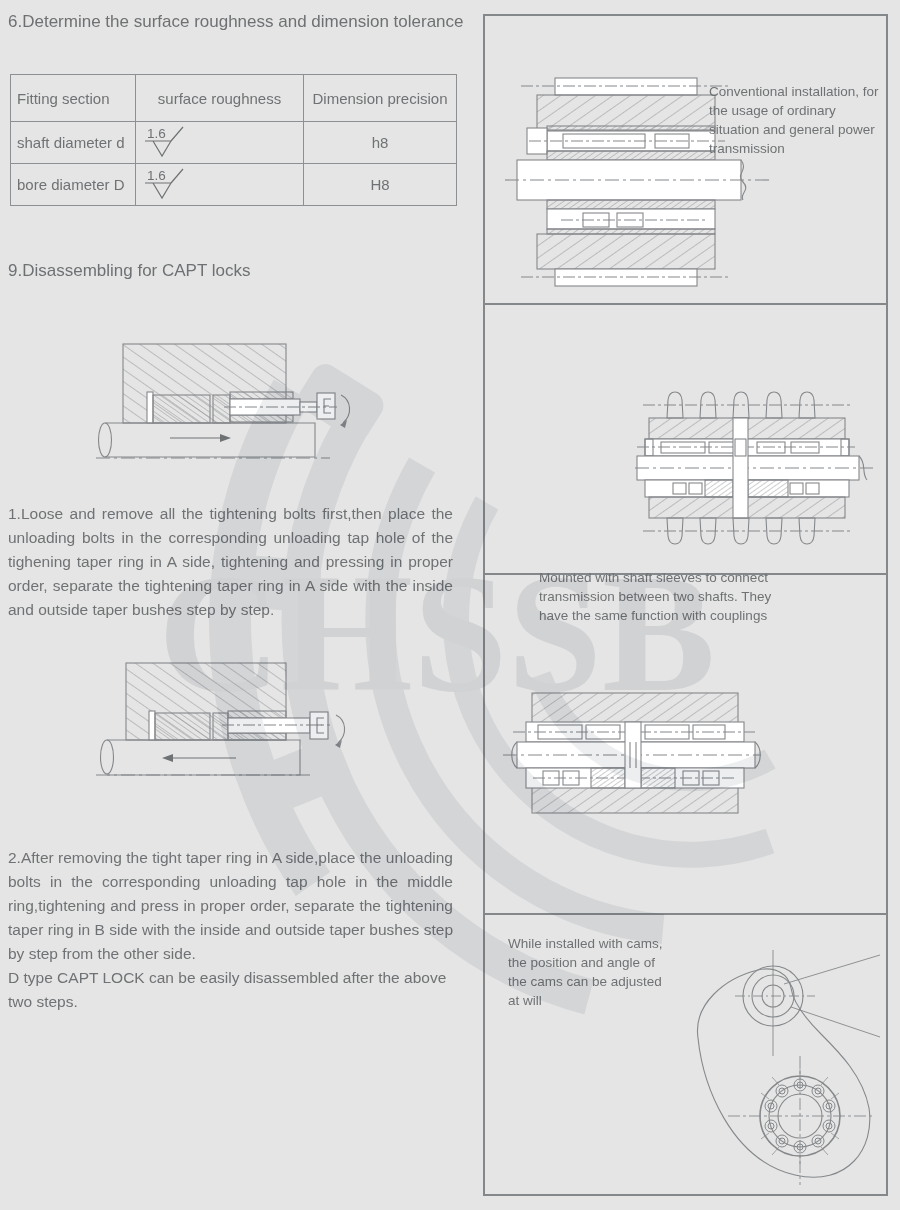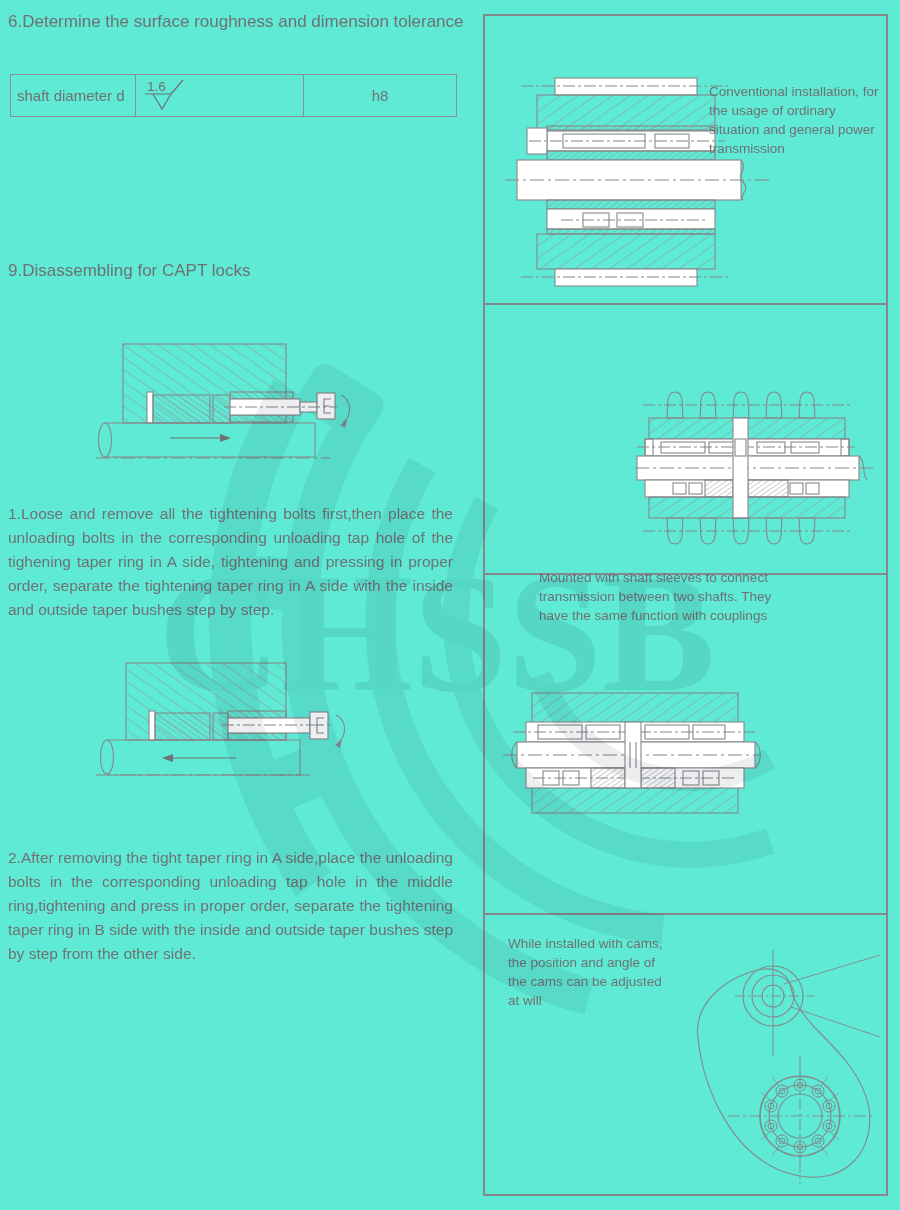--- a/index.html
+++ b/index.html
@@ -1,16 +1,16 @@
 <!DOCTYPE html>
 <html><head>
 <meta charset="utf-8">
 <style>
   html,body{margin:0;padding:0;background:#ffffff;}
-  #canvas{position:relative;width:900px;height:1210px;background:#5eead4;overflow:hidden;
+  #canvas{position:relative;width:900px;height:1210px;background:#e5e5e5;overflow:hidden;
           font-family:"Liberation Sans",sans-serif;color:#6f7274;}
   .abs{position:absolute;}
   .heading{font-size:17px;color:#6e7173;}
   .body-text{font-size:15.5px;line-height:24px;text-align:justify;color:#6f7274;}
   .note-text{font-size:15.5px;line-height:24px;color:#6f7274;}
   table.spec{border-collapse:collapse;font-size:15px;color:#6f7274;}
   table.spec td,table.spec th{border:1.5px solid #8d9093;font-weight:normal;padding:0 6px;}
   table.spec th{height:46px;}
   .col-fit{width:112px;text-align:left;}
   .col-rough{width:155px;text-align:center;}
@@ -26,29 +26,44 @@
 </style>
 </head>
 <body>
 
 <div id="canvas">
 
   <div class="abs heading content" style="left:8px;top:12px;width:470px;">6.Determine the surface roughness and dimension tolerance</div>
 
   <table class="spec abs content" style="left:10px;top:74px;">
     <tbody>
+        <tr>
+      <th class="col-fit">Fitting section</th>
+      <th class="col-rough">surface roughness</th>
+      <th class="col-prec">Dimension precision</th>
+    </tr>
     <tr class="row-h">
       <td class="col-fit">shaft diameter d</td>
       <td class="col-rough">
         <svg width="48" height="36" viewBox="0 0 48 36">
           <text x="5" y="13" font-size="13.5" fill="#6f7274">1.6</text>
           <path d="M3 16 H29 M29 16 L41 2 M11 16 L20 31 L29 16" fill="none" stroke="#6f7274" stroke-width="1.2"></path>
         </svg>
       </td>
       <td class="col-prec">h8</td>
+    </tr>
+    <tr class="row-h">
+      <td class="col-fit">bore diameter D</td>
+      <td class="col-rough">
+        <svg width="48" height="36" viewBox="0 0 48 36">
+          <text x="5" y="13" font-size="13.5" fill="#6f7274">1.6</text>
+          <path d="M3 16 H29 M29 16 L41 2 M11 16 L20 31 L29 16" fill="none" stroke="#6f7274" stroke-width="1.2"></path>
+        </svg>
+      </td>
+      <td class="col-prec">H8</td>
     </tr>
   </tbody>
     </table>
 
   <div class="abs heading content" style="left:8px;top:261px;width:400px;">9.Disassembling for CAPT locks</div>
 
   <svg class="abs content" style="left:88px;top:333px;" width="290" height="162" viewBox="0 0 290 162">
     <defs>
       <pattern id="hL1" patternUnits="userSpaceOnUse" width="10" height="10" patternTransform="rotate(-55)">
         <line x1="0" y1="0" x2="0" y2="10" stroke="#8f9295" stroke-width="1"></line>
@@ -105,20 +120,21 @@
       <polygon points="247,90 254,85 252,93" fill="#85888b" stroke="none"></polygon>
       <path d="M19 85 H212 V120 H19"></path>
       <ellipse cx="19" cy="102" rx="6.5" ry="17"></ellipse>
       <line x1="85" y1="103" x2="148" y2="103" stroke="#6f7274"></line>
       <polygon points="85,99 74,103 85,107" fill="#6f7274" stroke="none"></polygon>
       <line x1="8" y1="120" x2="225" y2="120" stroke-dasharray="14 4 3 4"></line>
     </g>
   </svg>
 
   <div class="abs body-text content" style="left:8px;top:846px;width:445px;">2.After removing the tight taper ring in A side,place the unloading bolts in the corresponding unloading tap hole in the middle ring,tightening and press in proper order, separate the tightening taper ring in B side with the inside and outside taper bushes step by step from the other side.</div>
+  <div class="abs note-text content" style="left:8px;top:966px;width:445px;">D type CAPT LOCK can be easily disassembled after the above two steps.</div>
 
   <div id="panel" class="content">
     <div class="divider" style="top:287px;"></div>
     <div class="divider" style="top:557px;"></div>
     <div class="divider" style="top:897px;"></div>
 
     <svg class="abs" style="left:18px;top:46px;" width="280" height="232" viewBox="0 0 280 232">
       <defs>
         <pattern id="hR1" patternUnits="userSpaceOnUse" width="10" height="10" patternTransform="rotate(55)">
           <line x1="0" y1="0" x2="0" y2="10" stroke="#8f9295" stroke-width="1"></line>

